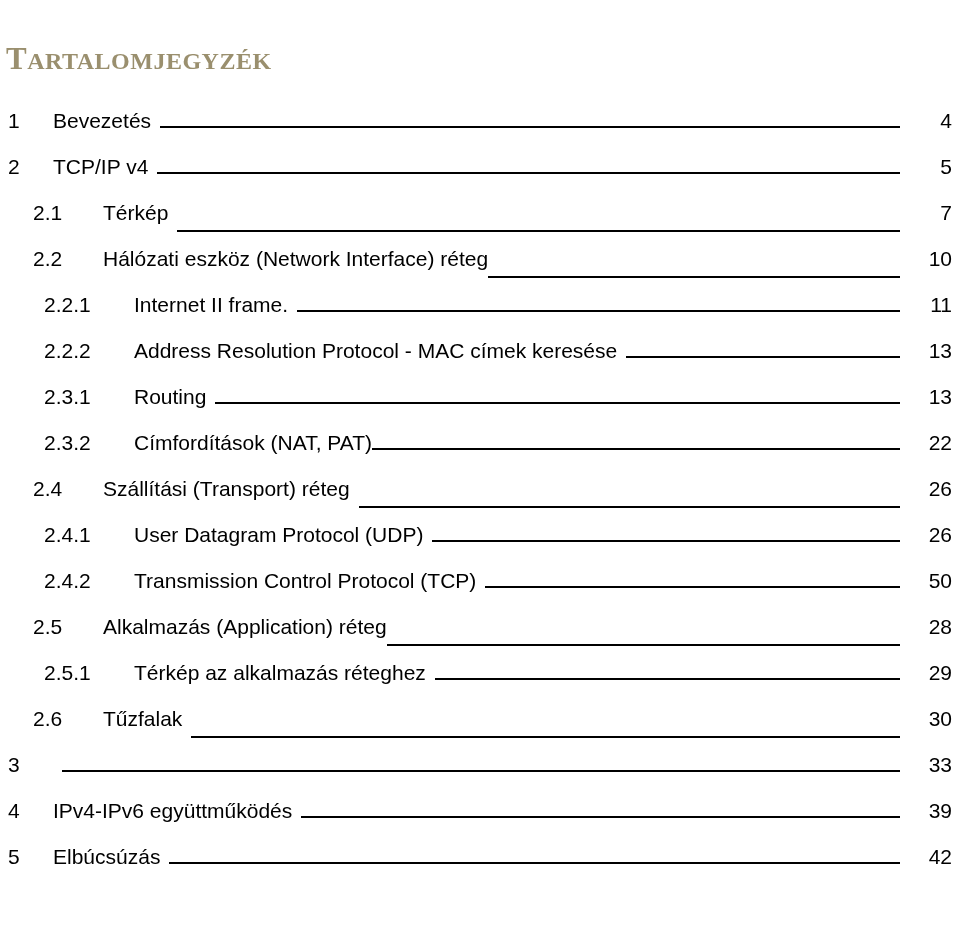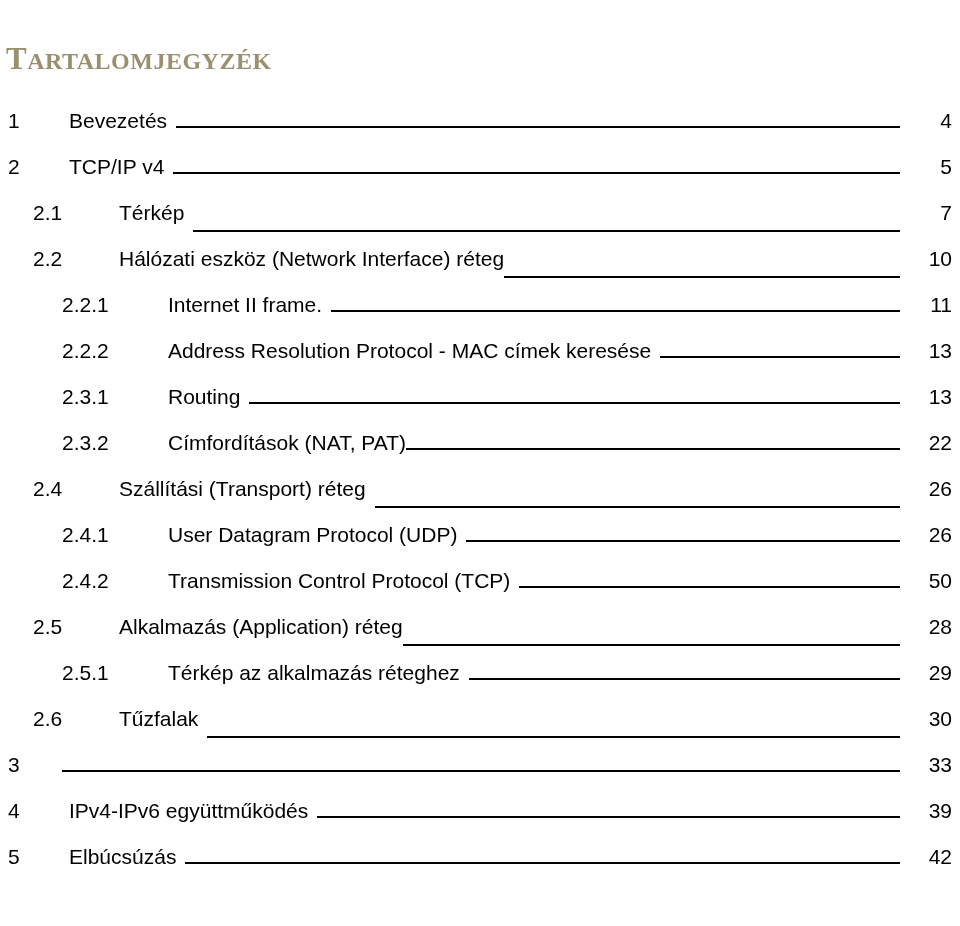--- a/index.html
+++ b/index.html
@@ -63,21 +63,20 @@
     white-space: nowrap;
   }
 
   .toc-num {
     flex: 0 0 auto;
     text-align: left;
   }
 
   .toc-label {
     flex: 0 0 auto;
-    margin-left: 16px;
   }
 
   
   .toc-leader {
     flex: 1 1 auto;
     min-width: 10px;
     height: 1px;
     position: relative;
     margin-bottom: 4px;
   }
@@ -102,21 +101,21 @@
     padding-left: 8px;
   }
 
   
   .lvl1 { padding-left: 8px; }
   .lvl1 .toc-num   { width: 45px; }
 
   .lvl2 { padding-left: 33px; align-items: flex-end; }
   .lvl2 .toc-num   { width: 70px; }
 
-  .lvl3 { padding-left: 62px; }
+  .lvl3 { padding-left: 44px; }
   .lvl3 .toc-num   { width: 90px; }
 </style>
 </head>
 <body>
 
 <div id="page">
 
   <h1 class="toc-title">TARTALOMJEGYZÉK</h1>
 
   <div class="toc-list" id="toc-list">

